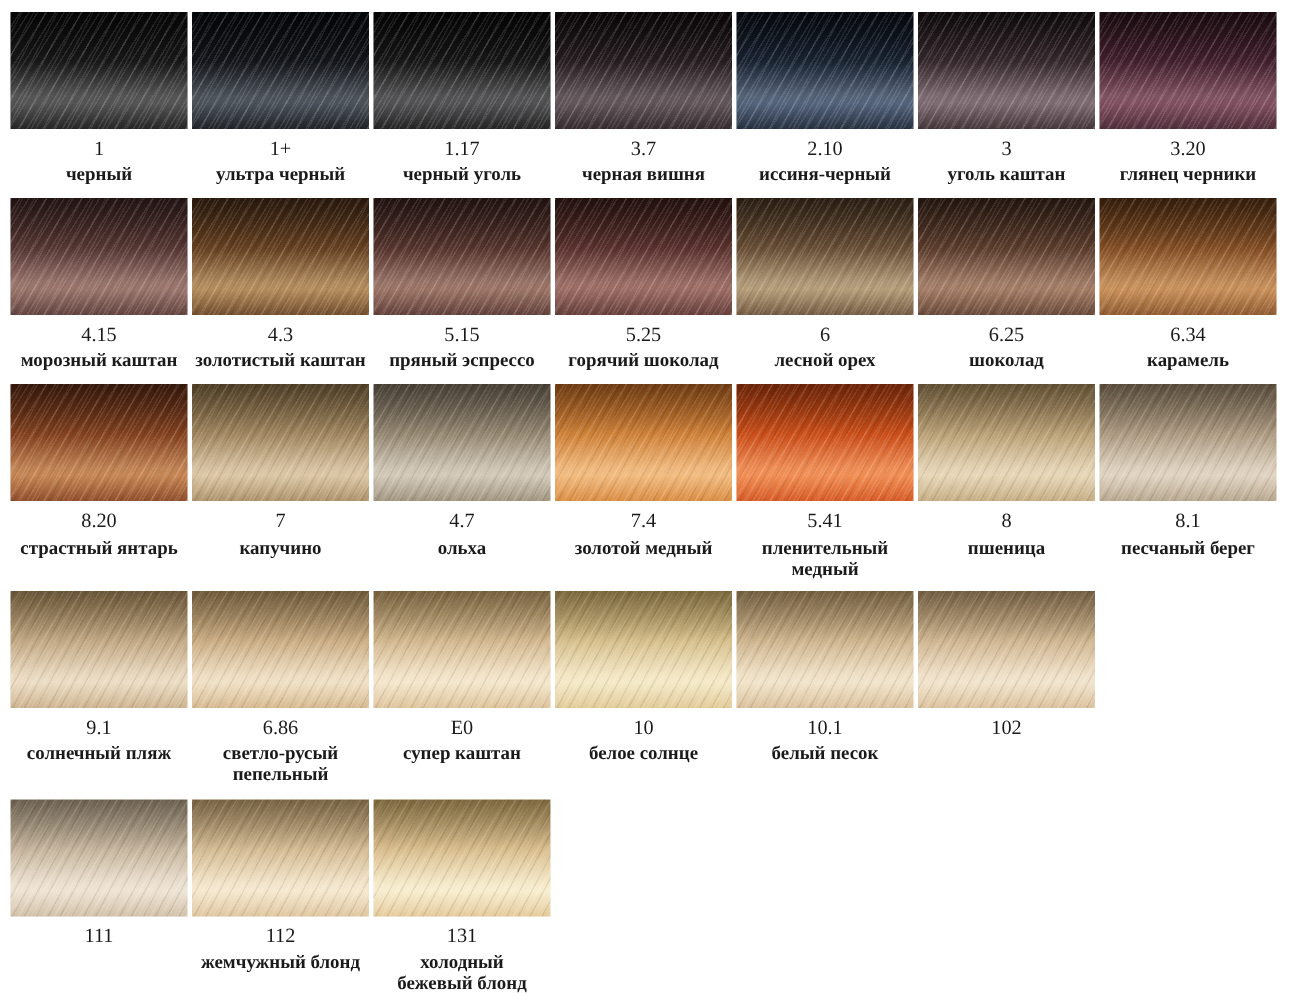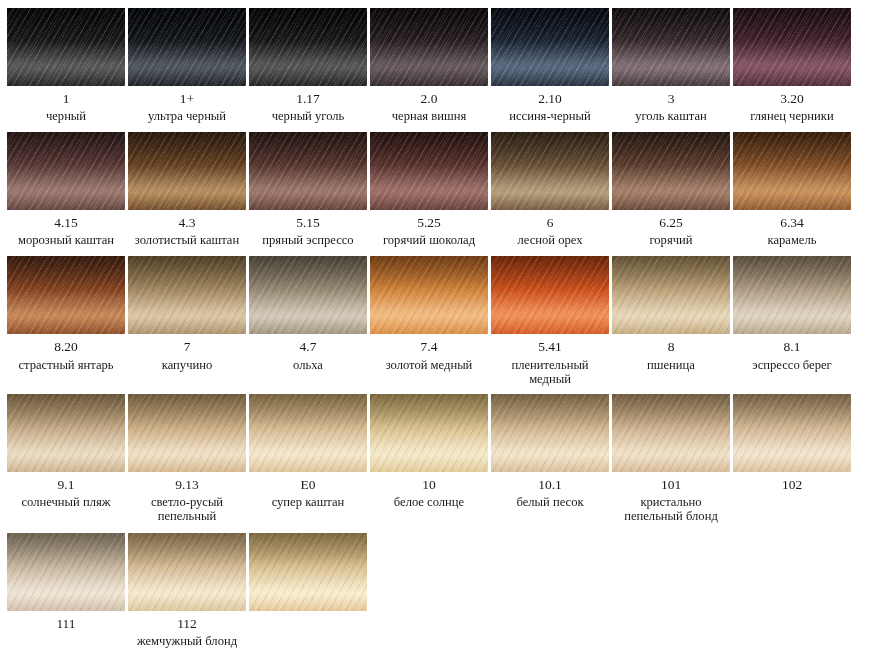--- a/index.html
+++ b/index.html
@@ -89,20 +89,21 @@
   .code {
     font-size: 13.5px;
     display: block;
     white-space: nowrap;
   }
   .cname {
     font-size: 12.6px;
     display: block;
     padding-top: 3px;
     white-space: pre-line;
+    font-weight: bold;
   }
   .row-1 { margin-top: 8px; }
   .row-1 .swatch { height: 78px; }
   .row-2 { margin-top: 9px; }
   .row-2 .swatch { height: 78px; }
   .row-3 { margin-top: 9px; }
   .row-3 .swatch { height: 78px; }
   .row-4 { margin-top: 8px; }
   .row-4 .swatch { height: 78px; }
   .row-5 { margin-top: 10px; }
@@ -130,21 +131,21 @@
       <div class="cell">
         <div class="swatch" style="background: linear-gradient(rgb(6, 6, 6) 0%, rgb(25, 25, 25) 45%, rgb(55, 55, 58) 78%, rgb(25, 25, 25) 100%);"></div>
         <div class="labels">
           <span class="code">1.17</span>
           <span class="cname">черный уголь</span>
         </div>
       </div>
       <div class="cell">
         <div class="swatch" style="background: linear-gradient(rgb(13, 9, 11) 0%, rgb(42, 32, 36) 45%, rgb(74, 58, 64) 78%, rgb(42, 32, 36) 100%);"></div>
         <div class="labels">
-          <span class="code">2.0</span>
+          <span class="code">3.7</span>
           <span class="cname">черная вишня</span>
         </div>
       </div>
       <div class="cell">
         <div class="swatch" style="background: linear-gradient(rgb(7, 11, 18) 0%, rgb(27, 38, 54) 45%, rgb(57, 76, 104) 78%, rgb(27, 38, 54) 100%);"></div>
         <div class="labels">
           <span class="code">2.10</span>
           <span class="cname">иссиня-черный</span>
         </div>
       </div>
@@ -196,21 +197,21 @@
         <div class="swatch" style="background: linear-gradient(rgb(59, 42, 26) 0%, rgb(110, 82, 56) 45%, rgb(169, 141, 99) 78%, rgb(110, 82, 56) 100%);"></div>
         <div class="labels">
           <span class="code">6</span>
           <span class="cname">лесной орех</span>
         </div>
       </div>
       <div class="cell">
         <div class="swatch" style="background: linear-gradient(rgb(50, 31, 21) 0%, rgb(96, 64, 47) 45%, rgb(150, 104, 77) 78%, rgb(96, 64, 47) 100%);"></div>
         <div class="labels">
           <span class="code">6.25</span>
-          <span class="cname">горячий</span>
+          <span class="cname">шоколад</span>
         </div>
       </div>
       <div class="cell">
         <div class="swatch" style="background: linear-gradient(rgb(75, 42, 16) 0%, rgb(138, 82, 38) 45%, rgb(192, 126, 62) 78%, rgb(138, 82, 38) 100%);"></div>
         <div class="labels">
           <span class="code">6.34</span>
           <span class="cname">карамель</span>
         </div>
       </div>
     </div>
@@ -254,36 +255,36 @@
         <div class="swatch" style="background: linear-gradient(rgb(138, 113, 72) 0%, rgb(195, 168, 124) 45%, rgb(227, 208, 172) 78%, rgb(195, 168, 124) 100%);"></div>
         <div class="labels">
           <span class="code">8</span>
           <span class="cname">пшеница</span>
         </div>
       </div>
       <div class="cell">
         <div class="swatch" style="background: linear-gradient(rgb(125, 107, 83) 0%, rgb(181, 162, 136) 45%, rgb(219, 205, 183) 78%, rgb(181, 162, 136) 100%);"></div>
         <div class="labels">
           <span class="code">8.1</span>
-          <span class="cname">эспрессо берег</span>
+          <span class="cname">песчаный берег</span>
         </div>
       </div>
     </div>
   <div class="row row-4">
       <div class="cell">
         <div class="swatch" style="background: linear-gradient(rgb(149, 121, 79) 0%, rgb(203, 176, 138) 45%, rgb(233, 215, 186) 78%, rgb(203, 176, 138) 100%);"></div>
         <div class="labels">
           <span class="code">9.1</span>
           <span class="cname">солнечный пляж</span>
         </div>
       </div>
       <div class="cell">
         <div class="swatch" style="background: linear-gradient(rgb(157, 127, 82) 0%, rgb(212, 181, 138) 45%, rgb(238, 220, 188) 78%, rgb(212, 181, 138) 100%);"></div>
         <div class="labels">
-          <span class="code">9.13</span>
+          <span class="code">6.86</span>
           <span class="cname">светло-русый
 пепельный</span>
         </div>
       </div>
       <div class="cell">
         <div class="swatch" style="background: linear-gradient(rgb(169, 138, 88) 0%, rgb(220, 192, 149) 45%, rgb(243, 227, 196) 78%, rgb(220, 192, 149) 100%);"></div>
         <div class="labels">
           <span class="code">E0</span>
           <span class="cname">супер каштан</span>
         </div>
@@ -296,28 +297,20 @@
         </div>
       </div>
       <div class="cell">
         <div class="swatch" style="background: linear-gradient(rgb(164, 135, 91) 0%, rgb(216, 189, 149) 45%, rgb(240, 224, 194) 78%, rgb(216, 189, 149) 100%);"></div>
         <div class="labels">
           <span class="code">10.1</span>
           <span class="cname">белый песок</span>
         </div>
       </div>
       <div class="cell">
-        <div class="swatch" style="background: linear-gradient(rgb(160, 130, 90) 0%, rgb(214, 185, 148) 45%, rgb(239, 220, 191) 78%, rgb(214, 185, 148) 100%);"></div>
-        <div class="labels">
-          <span class="code">101</span>
-          <span class="cname">кристально
-пепельный блонд</span>
-        </div>
-      </div>
-      <div class="cell">
         <div class="swatch" style="background: linear-gradient(rgb(163, 134, 93) 0%, rgb(217, 190, 152) 45%, rgb(240, 224, 196) 78%, rgb(217, 190, 152) 100%);"></div>
         <div class="labels">
           <span class="code">102</span>
         </div>
       </div>
     </div>
   <div class="row row-5">
       <div class="cell">
         <div class="swatch" style="background: linear-gradient(rgb(153, 138, 114) 0%, rgb(207, 189, 164) 45%, rgb(236, 224, 205) 78%, rgb(207, 189, 164) 100%);"></div>
         <div class="labels">
@@ -326,15 +319,20 @@
       </div>
       <div class="cell">
         <div class="swatch" style="background: linear-gradient(rgb(169, 140, 94) 0%, rgb(221, 195, 154) 45%, rgb(244, 229, 199) 78%, rgb(221, 195, 154) 100%);"></div>
         <div class="labels">
           <span class="code">112</span>
           <span class="cname">жемчужный блонд</span>
         </div>
       </div>
       <div class="cell">
         <div class="swatch" style="background: linear-gradient(rgb(177, 146, 87) 0%, rgb(227, 199, 149) 45%, rgb(247, 235, 199) 78%, rgb(227, 199, 149) 100%);"></div>
+        <div class="labels">
+          <span class="code">131</span>
+          <span class="cname">холодный
+бежевый блонд</span>
+        </div>
       </div>
     </div>
 </div>
 
 </body></html>

